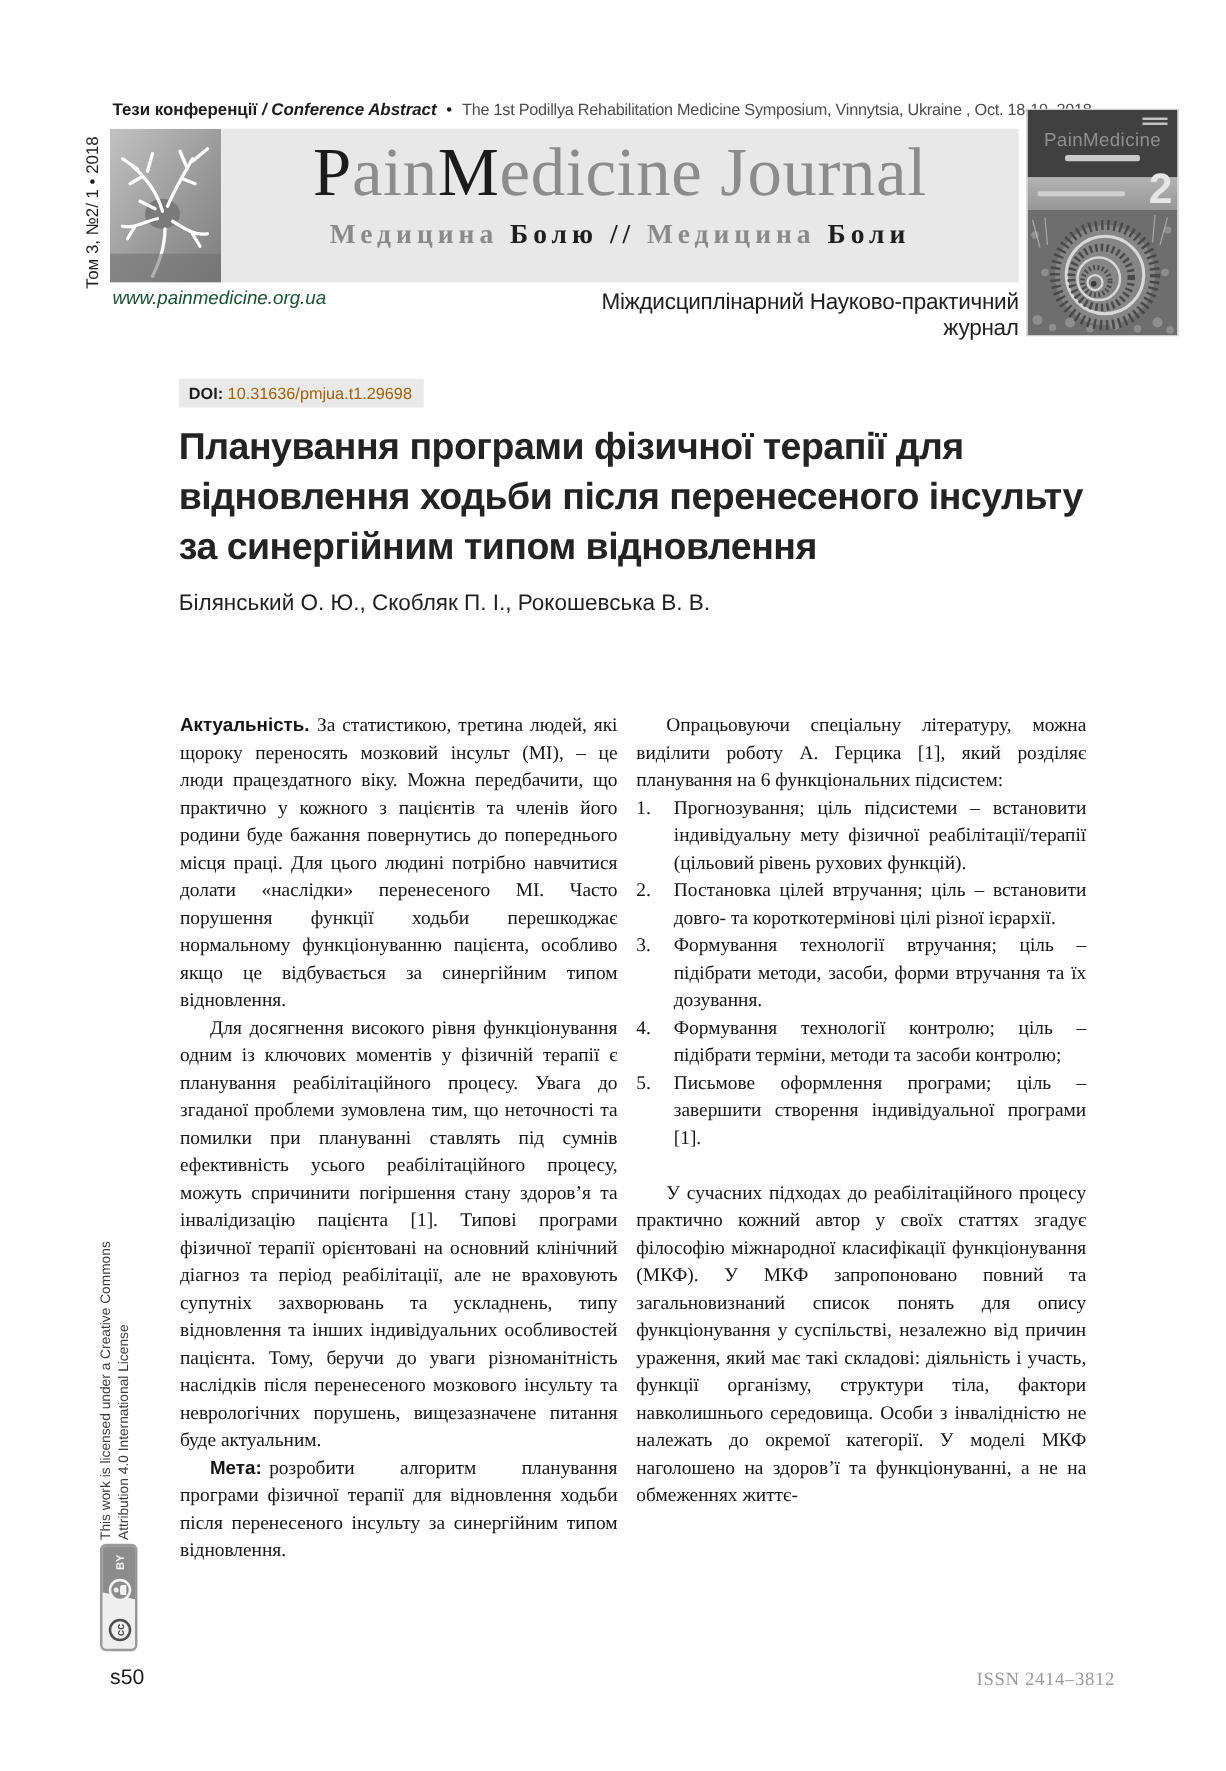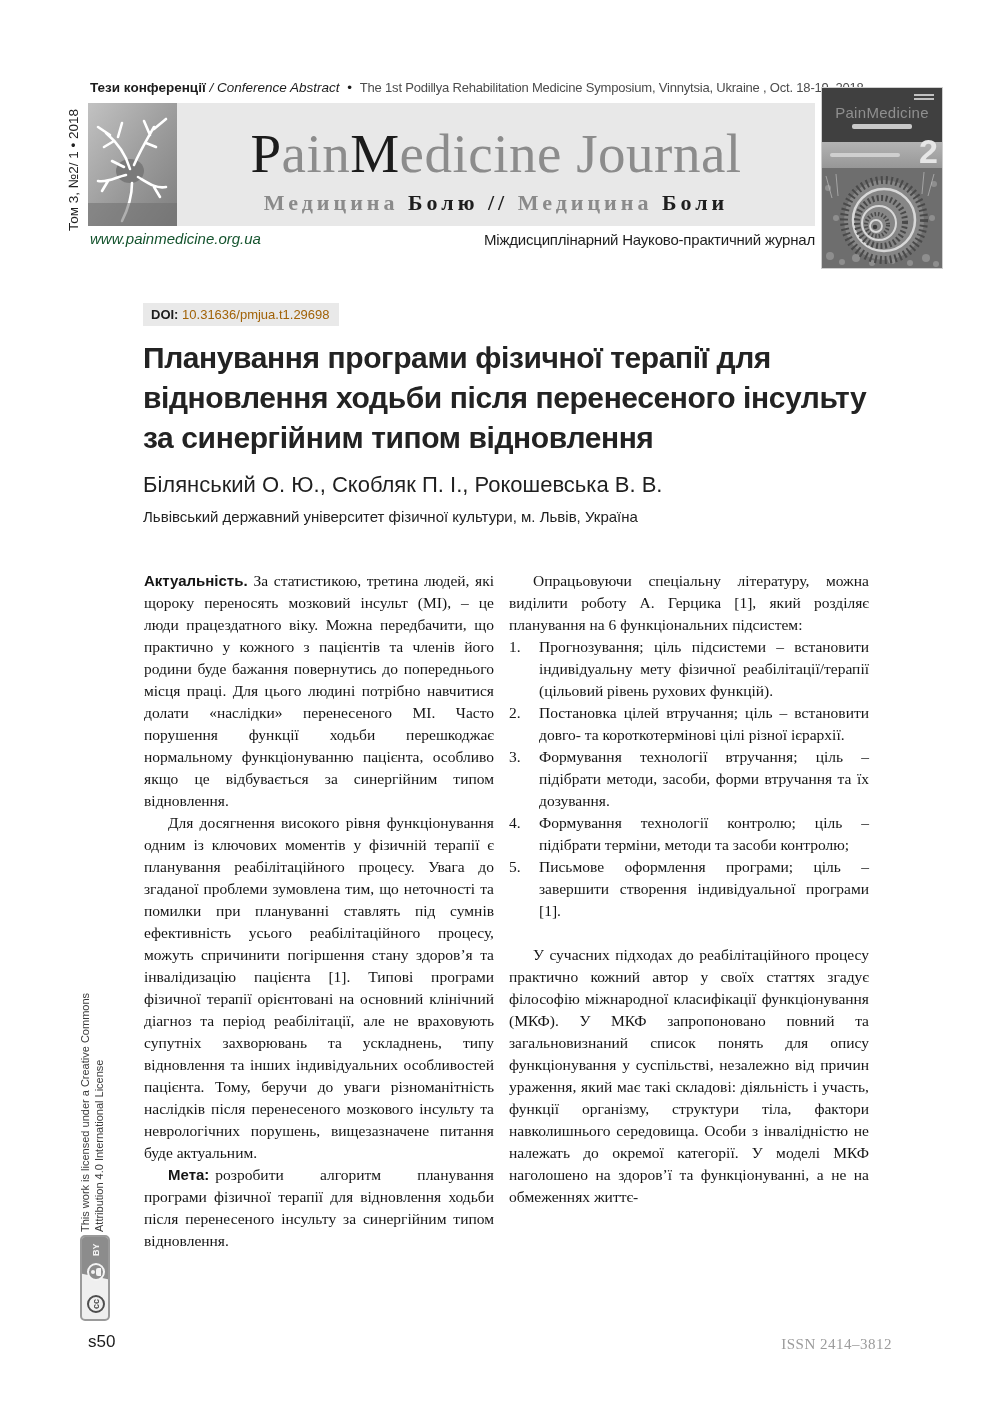--- a/index.html
+++ b/index.html
@@ -5,53 +5,53 @@
   * { margin:0; padding:0; box-sizing:border-box; }
   html,body { background:#ffffff; }
   .page {
     position:relative; width:981px; height:1417px; margin:0 auto;
     background:#ffffff; overflow:hidden;
     font-family:"Liberation Sans", sans-serif; color:#222;
   }
   
   .confline { position:absolute; left:90px; top:80px; width:760px; font-size:13.5px; white-space:nowrap; color:#1c1c1c; }
   .confline .b { font-weight:bold; }
-  .confline .i { font-weight:normal; font-style:italic; }
+  .confline .i { font-weight:bold; font-style:italic; }
   .confline .sym { color:#4c4c4c; font-size:13px; letter-spacing:-0.2px; }
   .confline .dot { color:#1c1c1c; padding:0 4px; }
   
   .vol-vert { position:absolute; left:66px; top:231px; transform:rotate(-90deg); transform-origin:0 0; width:140px; font-size:13.5px; color:#1f1f1f; white-space:nowrap; }
   
   .logo { position:absolute; left:88px; top:103px; width:89px; height:123px; }
   .banner { position:absolute; left:177px; top:103px; width:638px; height:123px; background:#e8e8e8; text-align:center; }
-  .jtitle { font-family:"Liberation Serif", serif; font-size:55px; line-height:60px; margin-top:21px; letter-spacing:0.5px; }
+  .jtitle { font-family:"Liberation Serif", serif; font-size:55px; line-height:60px; margin-top:5px; letter-spacing:0.5px; }
   .jtitle .dark { color:#1b1b1b; }
   .jtitle .grey { color:#8c8c8c; }
   .jsub { font-family:"Liberation Serif", serif; font-weight:bold; font-size:22px; letter-spacing:4px; margin-top:6px; }
   .jsub .grey { color:#8a8a8a; }
   .jsub .dark { color:#1e1e1e; }
   
   .cover { position:absolute; left:822px; top:88px; width:120px; height:180px; background:#f2f2f2; box-shadow:0 0 0 1px #cfcfcf; overflow:hidden; }
   .cover .top { position:relative; height:54px; background:#404040; }
   .cover .ct { position:absolute; left:0; right:0; top:16px; text-align:center; color:#8f8f8f; font-size:15px; letter-spacing:0.3px; }
   .cover .csub { position:absolute; left:30px; right:30px; top:36px; height:5px; background:#c9c9c9; border-radius:2px; }
   .cover .corner { position:absolute; right:8px; top:6px; width:20px; height:2px; background:#c2c2c2; box-shadow:0 4px 0 #c2c2c2; }
   .cover .band { position:relative; height:26px; background:linear-gradient(#b3b3b3,#979797); }
   .cover .bandbar { position:absolute; left:8px; top:11px; width:70px; height:4px; background:#d9d9d9; opacity:.8; border-radius:2px; }
   .cover .issue { position:absolute; right:4px; top:-8px; color:#e6e6e6; font-size:34px; font-weight:bold; line-height:34px; }
   .cover svg { display:block; }
   
   .weblink { position:absolute; left:90px; top:230px; font-style:italic; font-size:15px; color:#14532d; }
-  .tagline { position:absolute; left:470px; top:231px; width:345px; text-align:right; font-size:15px; color:#1e1e1e; letter-spacing:-0.2px; }
+  .tagline { position:absolute; left:470px; top:231px; width:345px; text-align:right; font-size:18px; color:#1e1e1e; letter-spacing:-0.2px; }
   
   .doi { position:absolute; left:143px; top:303px; background:#e9e9e9; padding:4px 9px 4px 8px; font-size:13px; }
   .doi .lbl { font-weight:bold; color:#1d1d1d; }
   .doi .val { color:#a16207; }
   .atitle { position:absolute; left:143px; top:338px; width:740px; font-size:30px; line-height:40px; font-weight:bold; color:#232323; letter-spacing:-0.4px; }
-  .authors { position:absolute; left:143px; top:472px; font-size:22px; color:#1f1f1f;text-align:right; }
+  .authors { position:absolute; left:143px; top:472px; font-size:18px; color:#1f1f1f;text-align:right; }
   .affil { position:absolute; left:143px; top:508px; font-size:15px; color:#222; }
   
   .body { position:absolute; left:143px; top:570px; width:727px; display:flex; gap:15px; font-family:"Liberation Serif", serif; font-size:15.5px; line-height:22px; color:#151515;justify-content:center; }
   .col-l { width:350px; }
   .col-r { width:360px; }
   .body p { text-align:justify; }
   .indent { text-indent:24px; }
   .runin { font-family:"Liberation Sans", sans-serif; font-weight:bold; font-size:15px; margin-right:6px; }
   .oli { display:flex; }
   .oli .num { flex:0 0 30px; }
@@ -169,21 +169,20 @@
   <div class="weblink">www.painmedicine.org.ua</div>
   <div class="tagline">Міждисциплінарний Науково-практичний журнал</div>
 
   <div class="doi">
     <span class="lbl">DOI:</span>
     <span class="val">10.31636/pmjua.t1.29698</span>
   </div>
 
   <h1 class="atitle">Планування програми фізичної терапії для відновлення ходьби після перенесеного інсульту за синергійним типом відновлення</h1>
   <div class="authors">Білянський О. Ю., Скобляк П. І., Рокошевська В. В.</div>
-  <div class="affil">Львівський державний університет фізичної культури, м. Львів, Україна</div>
 
   <div class="body">
     <div class="col-l">
       <p>
         <span class="runin">Актуальність.</span><span>За статистикою, третина людей, які щороку переносять мозковий інсульт (МІ), – це люди працездатного віку. Можна передбачити, що практично у кожного з пацієнтів та членів його родини буде бажання повернутись до попереднього місця праці. Для цього людині потрібно навчитися долати «наслідки» перенесеного МІ. Часто порушення функції ходьби перешкоджає нормальному функціонуванню пацієнта, особливо якщо це відбувається за синергійним типом відновлення.</span>
       </p>
       <p class="indent">Для досягнення високого рівня функціонування одним із ключових моментів у фізичній терапії є планування реабілітаційного процесу. Увага до згаданої проблеми зумовлена тим, що неточності та помилки при плануванні ставлять під сумнів ефективність усього реабілітаційного процесу, можуть спричинити погіршення стану здоров’я та інвалідизацію пацієнта [1]. Типові програми фізичної терапії орієнтовані на основний клінічний діагноз та період реабілітації, але не враховують супутніх захворювань та ускладнень, типу відновлення та інших індивідуальних особливостей пацієнта. Тому, беручи до уваги різноманітність наслідків після перенесеного мозкового інсульту та неврологічних порушень, вищезазначене питання буде актуальним.</p>
       <p class="indent">
         <span class="runin">Мета:</span><span>розробити алгоритм планування програми фізичної терапії для відновлення ходьби після перенесеного інсульту за синергійним типом відновлення.</span>
       </p>

